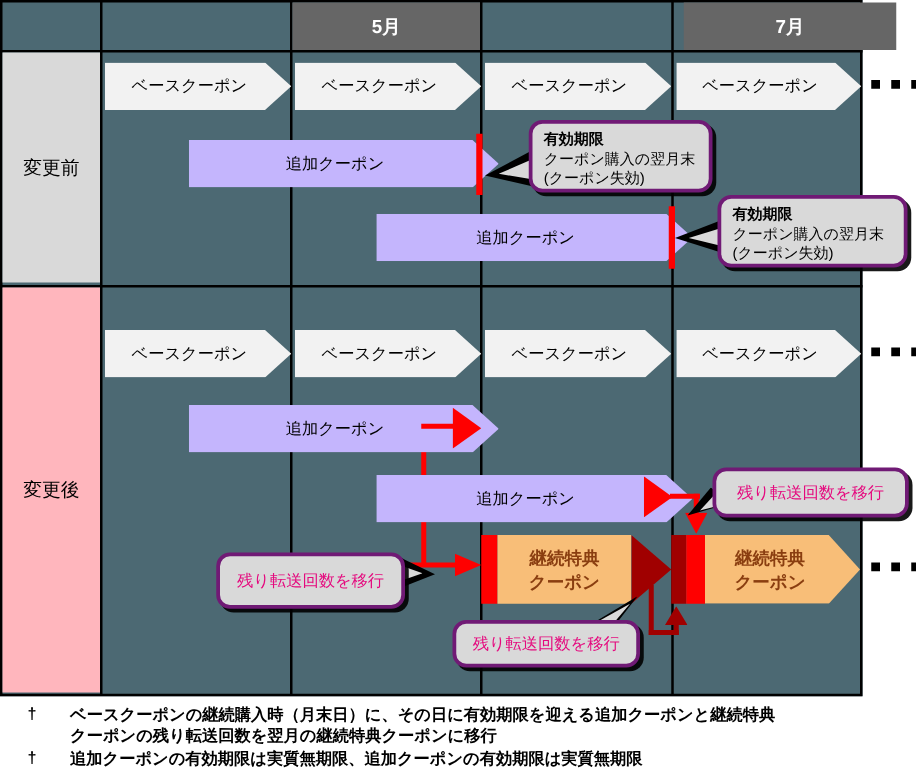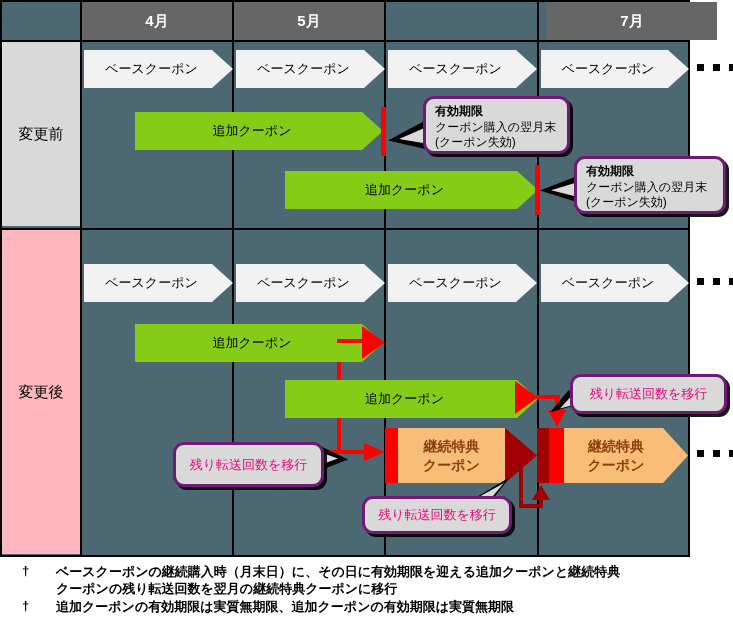--- a/index.html
+++ b/index.html
@@ -17,21 +17,21 @@
     color:#fff;font-size:15px;font-weight:bold;}
   .rowlab{position:absolute;left:2px;z-index:1;display:flex;align-items:center;
     justify-content:center;font-size:15px;color:#000;}
   .rowlab.before{background:#D9D9D9;}
   .rowlab.after{background:#FFB6BD;}
   
   .arr{position:absolute;display:flex;align-items:center;justify-content:center;
     font-size:13px;color:#000;z-index:3;
     clip-path:polygon(0 0,calc(100% - 21px) 0,100% 50%,calc(100% - 21px) 100%,0 100%);}
   .arr.base{background:#F2F2F2;height:38px;padding-right:14px;box-sizing:border-box;}
-  .arr.addon{background:#84cc16;height:38px;padding-right:14px;box-sizing:border-box;}
+  .arr.addon{background:#c4b5fd;height:38px;padding-right:14px;box-sizing:border-box;margin-left:16px;}
   .benefit-bar{position:absolute;z-index:3;}
   .benefit-body{position:absolute;z-index:3;background:#F8BE78;display:flex;
     flex-direction:column;align-items:center;justify-content:center;
     font-size:14px;font-weight:bold;color:#8A3E10;line-height:1.35;}
   .benefit-tip{position:absolute;z-index:3;background:#A00000;
     clip-path:polygon(0 0,100% 50%,0 100%);}
   .benefit-body.tipped{clip-path:polygon(0 0,calc(100% - 25px) 0,100% 50%,calc(100% - 25px) 100%,0 100%);
     padding-right:20px;box-sizing:border-box;}
   
   .seg{position:absolute;background:#FF0000;}
@@ -64,21 +64,20 @@
 <div id="stage">
 
   <div class="table-area"></div>
   <div class="vline" style="left:80px;"></div>
   <div class="vline" style="left:232px;"></div>
   <div class="vline" style="left:384px;"></div>
   <div class="vline" style="left:537px;"></div>
   <div class="hline" style="top:40px;"></div>
   <div class="hline" style="top:228px;"></div>
 
-  <div class="hdr-cell" style="left:82px;width:150px;">4月</div>
   <div class="hdr-cell" style="left:234px;width:150px;">5月</div>
   <div class="hdr-cell" style="left:547px;width:170px;">7月</div>
 
   <div class="rowlab before" style="top:42px;width:78px;height:184px;">変更前</div>
   <div class="rowlab after" style="top:230px;width:78px;height:324px;">変更後</div>
 
   <div class="arr base" style="left:84px;top:50px;width:149px;">ベースクーポン</div>
   <div class="arr base" style="left:236px;top:50px;width:149px;">ベースクーポン</div>
   <div class="arr base" style="left:388px;top:50px;width:149px;">ベースクーポン</div>
   <div class="arr base" style="left:541px;top:50px;width:148px;">ベースクーポン</div>

